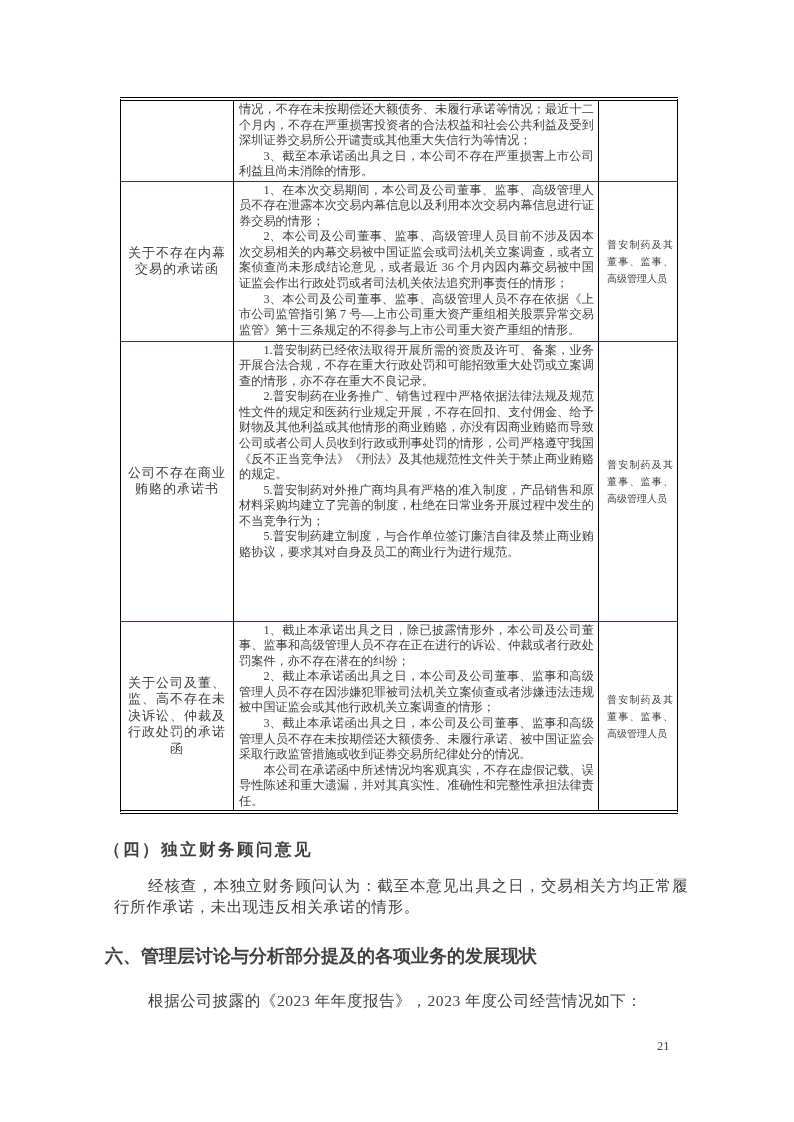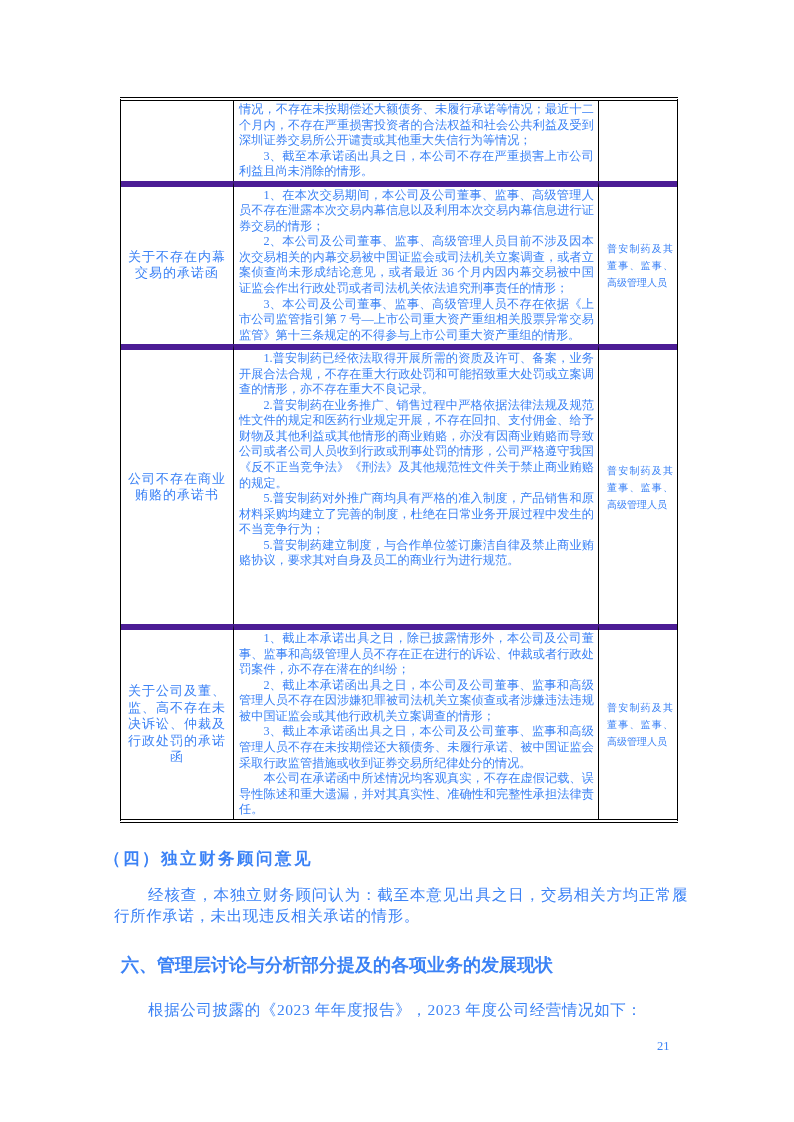--- a/index.html
+++ b/index.html
@@ -1,21 +1,21 @@
 <!DOCTYPE html>
 <html lang="zh"><head>
 <meta charset="utf-8">
 <style>
   html, body { margin: 0; padding: 0; background: #ffffff; }
   .page {
     position: relative;
     width: 794px;
     height: 1122px;
     background: #ffffff;
-    color: #3b82f6;
+    color: #404040;
     font-family: "Liberation Serif", "DejaVu Serif", serif;
     overflow: hidden;
   }
   .content {
     position: absolute;
     left: 104px;
     top: 97px;
     width: 584px;
   }
 
@@ -25,21 +25,21 @@
     width: 558px;
     box-sizing: border-box;
     display: grid;
     grid-template-columns: 113px 364px 79px;
     border-left: 1px solid #000;
     border-right: 1px solid #000;
     border-top: 4px double #000;
     border-bottom: 4px double #000;
   }
   .cell { box-sizing: border-box; }
-  .bt { border-top: 6px solid #4c1d95; }
+  .bt { border-top: 1px solid #4c1d95; }
 
   .c-label {
     border-right: 1px solid #000;
     display: flex;
     align-items: center;
     justify-content: center;
     text-align: center;
     padding: 18px 7px;
     font-size: 13px;
     line-height: 16.5px;
@@ -73,21 +73,21 @@
 
   
   .h-sub {
     margin: 25px 0 0 0;
     font-family: "Liberation Sans", "DejaVu Sans", sans-serif;
     font-weight: bold;
     font-size: 16.5px;
     letter-spacing: 2.5px;
   }
   .h-main {
-    margin: 27px 0 0 17px;
+    margin: 27px 0 0 1px;
     font-family: "Liberation Sans", "DejaVu Sans", sans-serif;
     font-weight: bold;
     font-size: 18px;
     letter-spacing: 0;
   }
   .para {
     margin: 14px 0 0 10px;
     font-size: 15.5px;
     line-height: 21px;
     letter-spacing: 0.6px;

